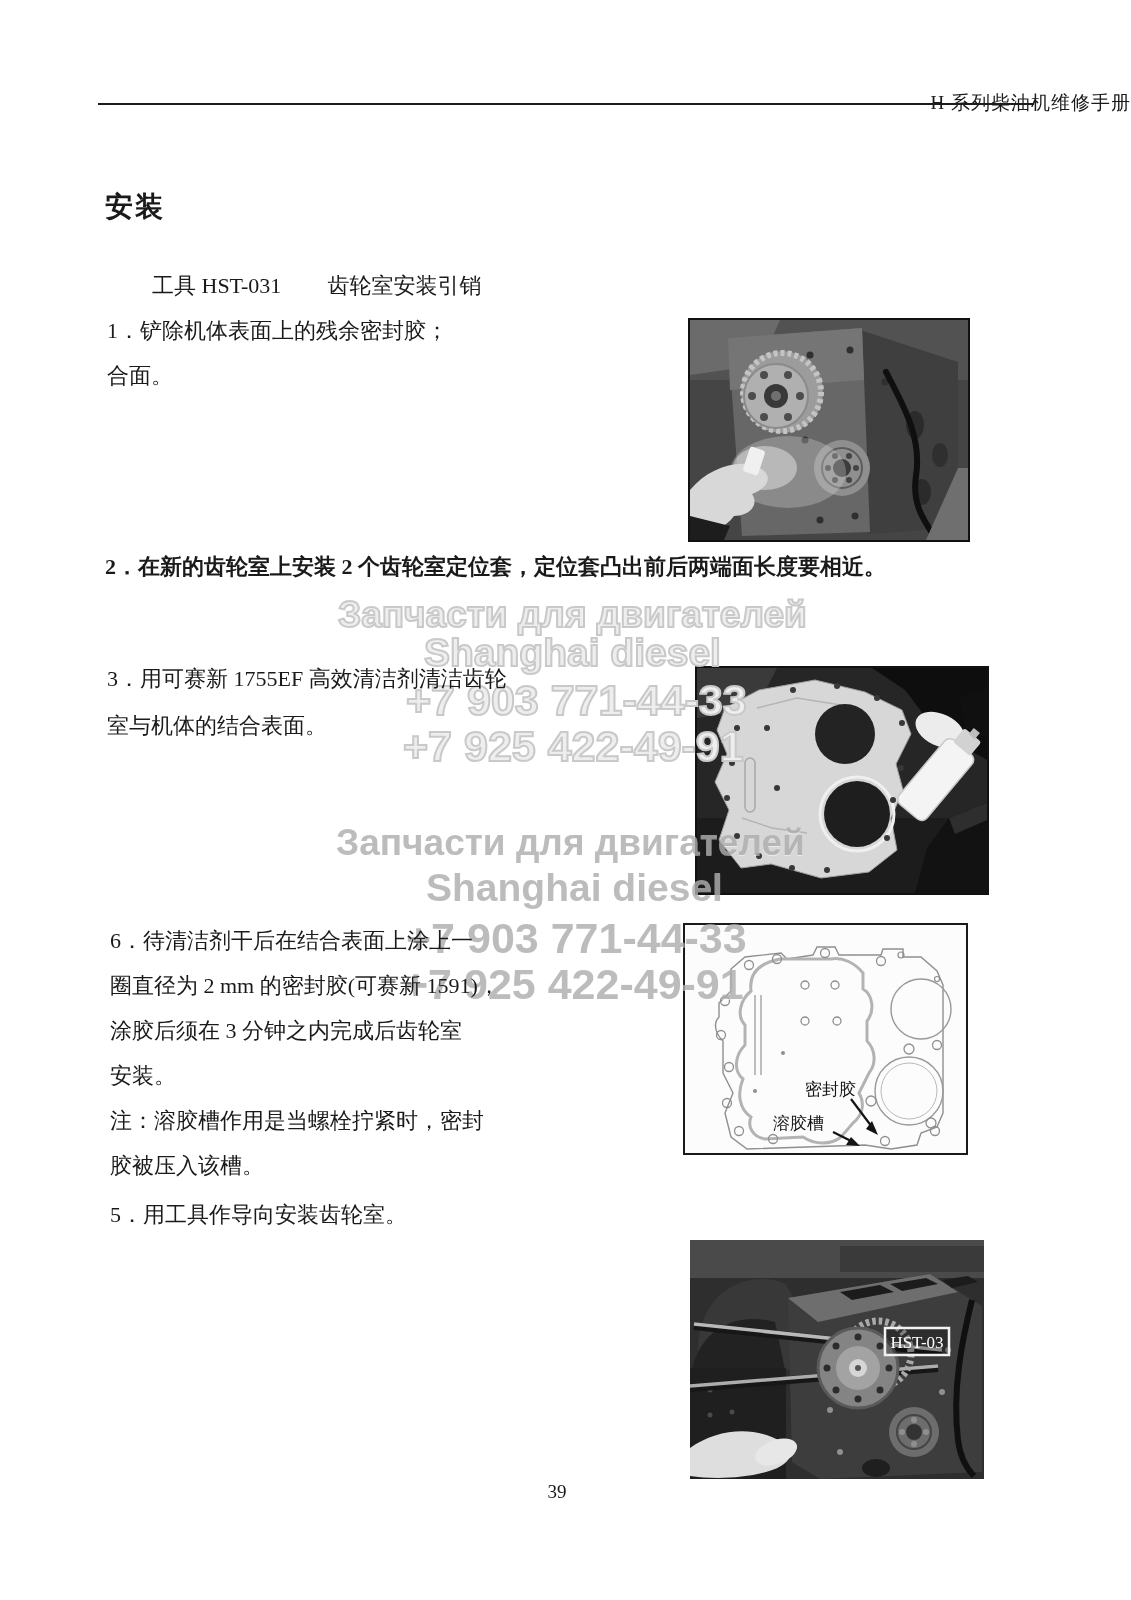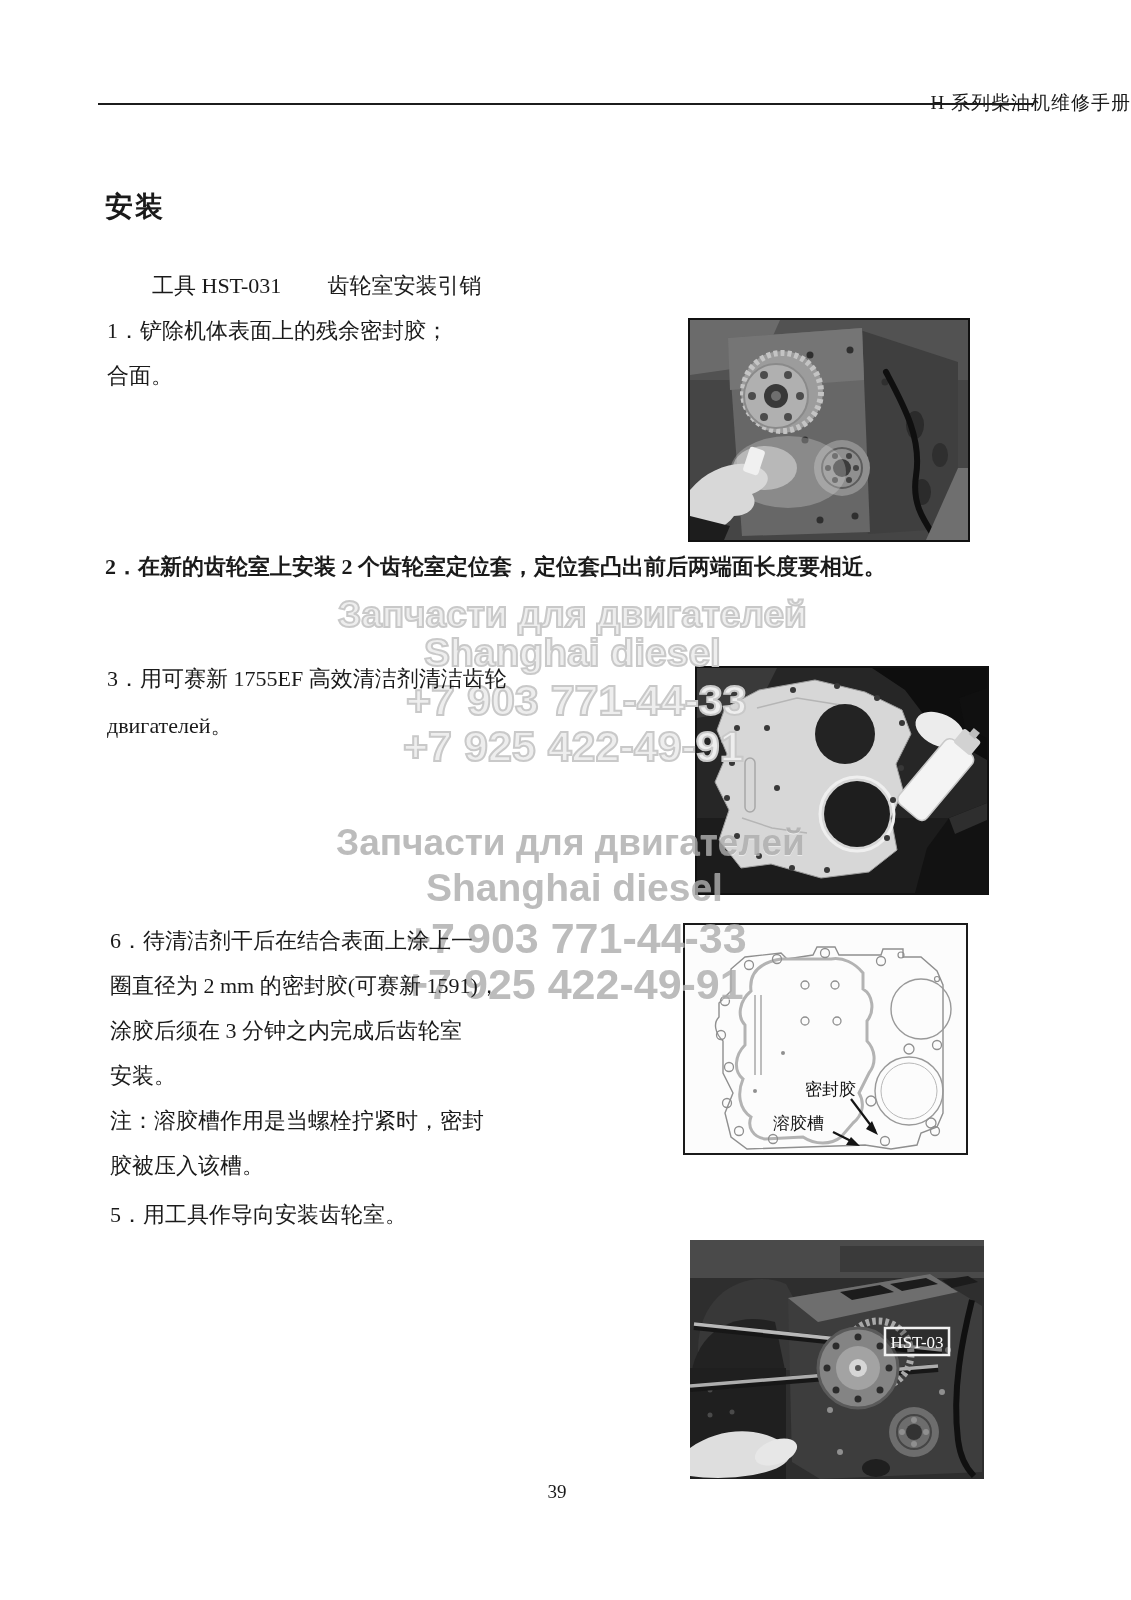--- a/index.html
+++ b/index.html
@@ -68,21 +68,21 @@
     <div class="tline">1．铲除机体表面上的残余密封胶；</div>
     <div class="tline">合面。</div>
   </div>
 
   <div class="abs step step-2">
     <div class="tline">2．在新的齿轮室上安装 2 个齿轮室定位套，定位套凸出前后两端面长度要相近。</div>
   </div>
 
   <div class="abs step step-3">
     <div class="tline">3．用可赛新 1755EF 高效清洁剂清洁齿轮</div>
-    <div class="tline">двигателей。</div>
+    <div class="tline">室与机体的结合表面。</div>
   </div>
 
   <div class="abs step step-4">
     <div class="tline">6．待清洁剂干后在结合表面上涂上一</div>
     <div class="tline">圈直径为 2 mm 的密封胶(可赛新 1591)，</div>
     <div class="tline">涂胶后须在 3 分钟之内完成后齿轮室</div>
     <div class="tline">安装。</div>
     <div class="tline">注：溶胶槽作用是当螺栓拧紧时，密封</div>
     <div class="tline">胶被压入该槽。</div>
   </div>

